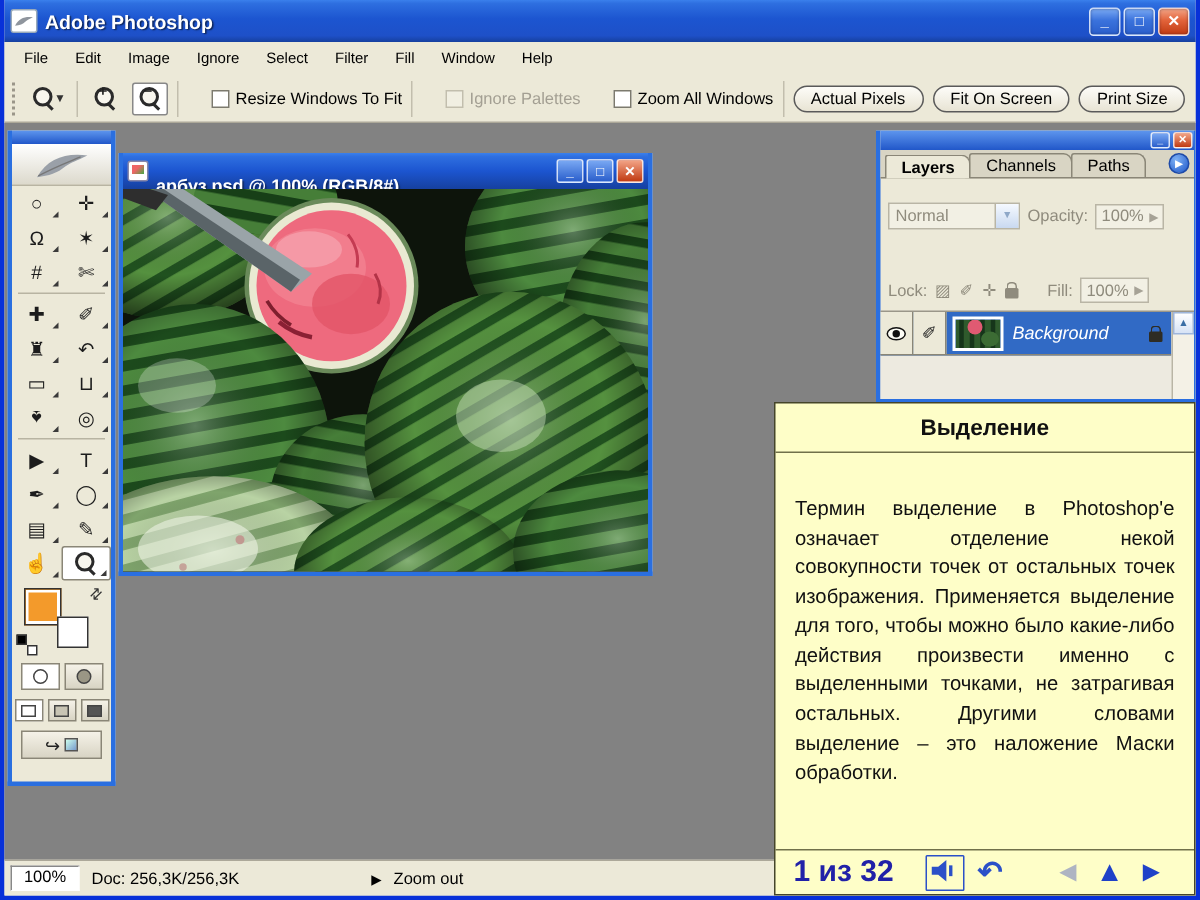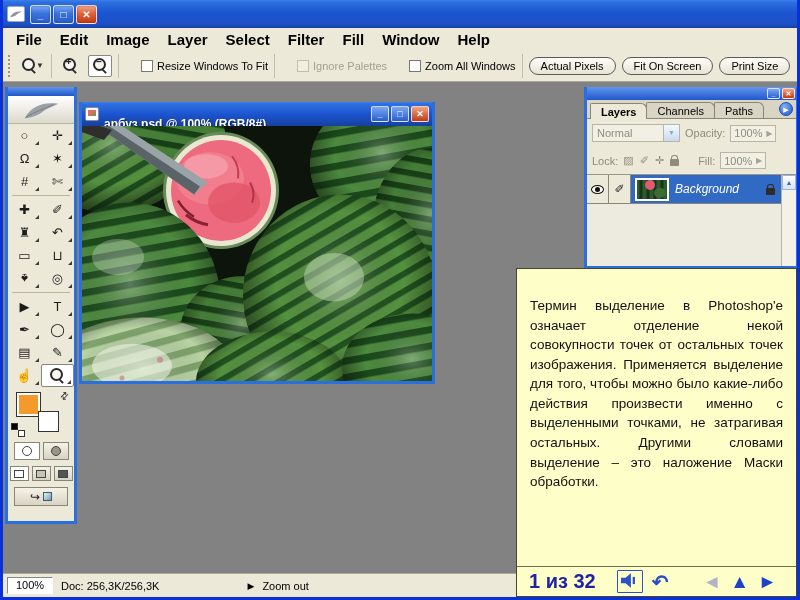--- a/index.html
+++ b/index.html
@@ -17,21 +17,21 @@
   .title-text { color:#fff; font-weight:bold; font-size:13px; text-shadow:1px 1px 1px rgba(0,0,0,.6); flex:1; }
   .wbtns { display:flex; gap:2px; }
   .wbtn { width:21px; height:19px; border-radius:3px; border:1px solid rgba(255,255,255,.75);
     background:linear-gradient(180deg,#79A8F3,#3A72DC 45%,#2A5ECB); color:#fff; font-size:10px;
     text-align:center; line-height:17px; font-weight:bold; cursor:default;
     box-shadow:inset 0 0 2px rgba(0,0,30,.4); }
   .wbtn.close { background:linear-gradient(180deg,#F2A385,#E2633A 45%,#C03A12); }
 
   
   .menubar { height:22px; flex:0 0 22px; background:#ECE9D8; display:flex; align-items:center; padding-left:4px; }
-  .menu-item { font-size:15px; color:#000; padding:2px 9px;font-weight:bold; }
+  .menu-item { font-size:10px; color:#000; padding:2px 9px; }
 
   
   .optionsbar { height:32px; flex:0 0 32px; background:#ECE9D8; border-bottom:1px solid #ACA899;
     display:flex; align-items:center; gap:6px; padding:0 4px; }
   .grip { width:5px; height:22px; border-left:2px dotted #9a9689; margin:0 2px 0 1px; }
   .vsep { width:1px; height:24px; background:#C2BEAD; }
   .mag { display:inline-block; width:15px; height:15px; position:relative; }
   .mag::before { content:""; position:absolute; left:0; top:0; width:9px; height:9px;
     border:2px solid #2a2a2a; border-radius:50%; background:#f8f6ee; }
   .mag::after { content:""; position:absolute; left:10px; top:10px; width:2px; height:6px;
@@ -111,21 +111,21 @@
   .pbtn { width:13px; height:11px; border-radius:2px; border:1px solid rgba(255,255,255,.8);
     background:linear-gradient(180deg,#79A8F3,#2A5ECB); color:#fff; font-size:7px; line-height:9px; text-align:center; font-weight:bold; }
   .pbtn.close { background:linear-gradient(180deg,#F2A385,#C03A12); }
   .tabs-row { height:19px; background:#D9D5C4; display:flex; align-items:flex-end; padding-left:3px; border-bottom:1px solid #8a8677; }
   .tab { font-size:11px; padding:2px 10px 1px; border:1px solid #8a8677; border-bottom:none;
     background:#D9D5C4; color:#000; margin-right:-1px; border-radius:2px 6px 0 0; }
   .tab.active { background:#ECE9D8; font-weight:bold; position:relative; top:1px; }
   .pmenu { width:14px; height:14px; border-radius:50%; margin:0 3px 2px auto;
     background:radial-gradient(circle at 35% 30%,#7FB2F5,#1E56C8); border:1px solid #1E4AA8;
     color:#fff; font-size:7px; line-height:13px; text-align:center; }
-  .ctrl-row { display:flex; align-items:center; gap:5px; padding:5px 5px; }
+  .ctrl-row { display:flex; align-items:center; gap:5px; padding:16px 5px; }
   .ctrl-row.second { border-bottom:1px solid #9a9689; padding-bottom:5px; }
   .combo { width:88px; height:18px; border:1px solid #B9B5A5; background:#F2F0E4; display:flex; }
   .combo .txt { flex:1; font-size:11px; color:#8f8b7d; padding:2px 4px; }
   .combo .arr { width:16px; background:linear-gradient(180deg,#f5f9ff,#c9d9f0); border-left:1px solid #B9B5A5;
     color:#8fa8c8; font-size:7px; text-align:center; line-height:16px; }
   .glabel { font-size:11px; color:#8f8b7d; }
   .vbox { width:46px; height:17px; border:1px solid #B9B5A5; background:#F2F0E4; font-size:11px;
     color:#8f8b7d; padding:1px 3px; display:flex; justify-content:space-between; align-items:center; }
   .vbox .sp { font-size:8px; color:#a6a296; }
   .lockicons { display:flex; gap:6px; align-items:center; font-size:11px; color:#8f8b7d; }
@@ -174,32 +174,33 @@
 <body>
 
 <div id="app">
 
   <div class="titlebar">
     <span class="appicon">
       <svg width="14" height="10" viewBox="0 0 40 22">
         <path d="M3 20 C10 6 22 2 37 4 C30 8 26 9 23 12 C18 17 12 19 3 20 Z" fill="#8f959d"></path>
       </svg>
     </span>
+    <span class="title-text">Adobe Photoshop</span>
     <span class="wbtns">
       <span class="wbtn">_</span>
       <span class="wbtn">□</span>
       <span class="wbtn close">✕</span>
     </span>
   </div>
 
   <div class="menubar">
     <span class="menu-item">File</span>
     <span class="menu-item">Edit</span>
     <span class="menu-item">Image</span>
-    <span class="menu-item">Layer</span>
+    <span class="menu-item">Ignore</span>
     <span class="menu-item">Select</span>
     <span class="menu-item">Filter</span>
     <span class="menu-item">Fill</span>
     <span class="menu-item">Window</span>
     <span class="menu-item">Help</span>
   </div>
 
   <div class="optionsbar">
     <span class="grip"></span>
     <span class="zbtn">
@@ -496,20 +497,21 @@
   </div>
 
   <div class="statusbar">
     <span class="zoombox">100%</span>
     <span class="docinfo">Doc: 256,3K/256,3K</span>
     <span class="st-arrow">▶</span>
     <span class="st-hint">Zoom out</span>
   </div>
 
   <div class="helppanel">
+    <div class="hp-title">Выделение</div>
     <div class="hp-body">Термин выделение в Photoshop'е означает отделение некой совокупности точек от остальных точек изображения. Применяется выделение для того, чтобы можно было какие-либо действия произвести именно с выделенными точками, не затрагивая остальных. Другими словами выделение – это наложение Маски обработки.</div>
     <div class="hp-footer">
       <span class="hp-page">1 из 32</span>
       <span class="spk">
         <svg width="18" height="15" viewBox="0 0 20 16">
           <polygon points="11,0 5,5 0,5 0,11 5,11 11,16" fill="#2B50C8"></polygon>
           <rect x="13" y="4" width="2.5" height="8" fill="#2B50C8"></rect>
         </svg>
       </span>
       <span class="replay">↶</span>

